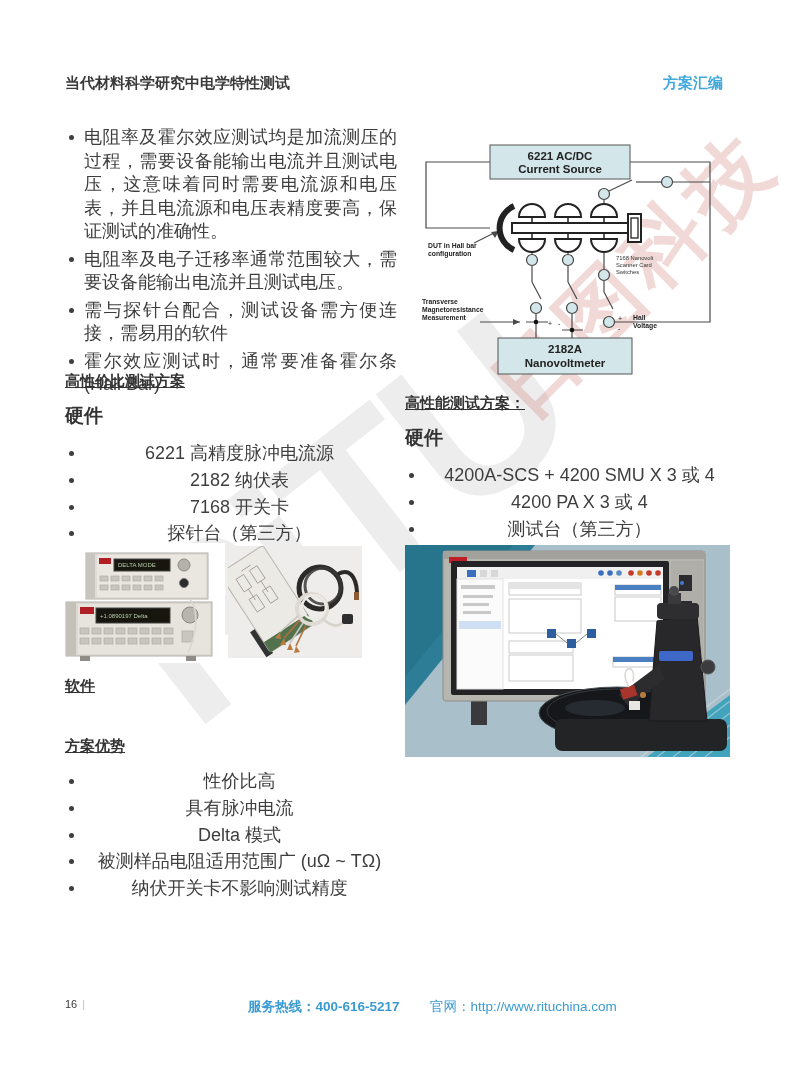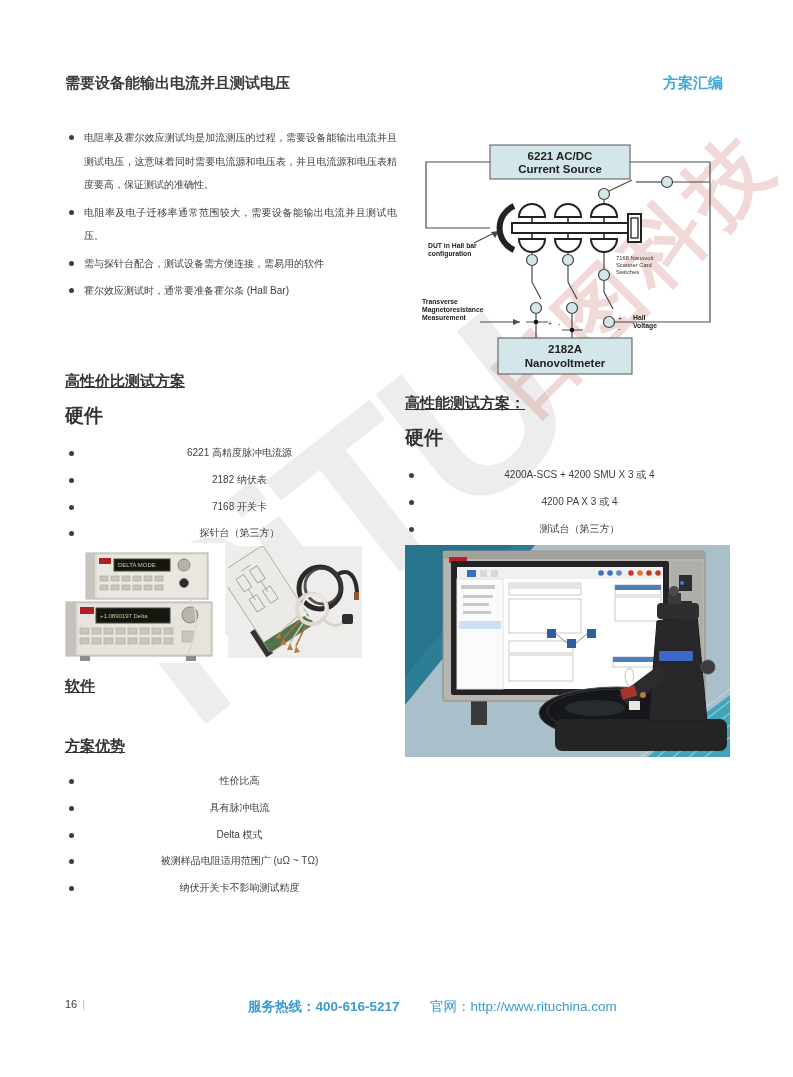--- a/index.html
+++ b/index.html
@@ -16,21 +16,21 @@
            color:rgba(205,128,118,0.30);letter-spacing:8px;pointer-events:none;z-index:0;}
   
   .hdr-title{position:absolute;left:65px;top:74px;font-size:15px;font-weight:bold;color:#3a3a3a;z-index:1;}
   .hdr-right{position:absolute;right:70px;top:74px;font-size:15px;font-weight:bold;color:#3fa9dc;z-index:1;}
   .ftr-page{position:absolute;left:65px;top:998px;font-size:11px;color:#3a3a3a;z-index:1;}
   .ftr-page .sep{color:#c2c2c2;margin-left:5px;}
   .ftr-hot{position:absolute;left:248px;top:998px;font-size:13.5px;font-weight:bold;color:#3a9bd3;z-index:1;}
   .ftr-site{position:absolute;left:430px;top:998px;font-size:13.5px;font-weight:normal;color:#3a9bd3;z-index:1;text-decoration:none;}
   
   .intro{position:absolute;left:65px;top:126px;width:332px;z-index:1;}
-  .bullet{position:relative;padding-left:19px;font-size:10px;line-height:23.5px;
+  .bullet{position:relative;padding-left:19px;font-size:18px;line-height:23.5px;
           margin-bottom:4px;text-align:justify;}
   .bullet::before{content:"";position:absolute;left:4px;top:9px;width:5px;height:5px;
           border-radius:50%;background:#3e3e3e;}
   .sec{position:absolute;z-index:1;}
   .sec h3{font-size:15px;font-weight:bold;margin:0 0 12px;color:#333;text-decoration:underline;}
   .sec h4{font-size:19px;font-weight:bold;margin:0 0 11px;color:#333;}
   .sec .bullet{line-height:26.8px;margin-bottom:0;text-align:center;}
   .sec .bullet::before{top:11px;}
   
   .photo{position:absolute;z-index:2;}
@@ -38,21 +38,21 @@
   svg text{font-family:"Liberation Sans","DejaVu Sans",sans-serif;}
 </style>
 </head>
 <body>
 
 <div class="page">
 
   <div class="wm-main">RiTU</div>
   <div class="wm-pink">日图科技</div>
 
-  <div class="hdr-title">需要设备能输出电流并且测试电压</div>
+  <div class="hdr-title">当代材料科学研究中电学特性测试</div>
   <div class="hdr-right">方案汇编</div>
 
   <div class="intro">
     <div class="bullet">电阻率及霍尔效应测试均是加流测压的过程，需要设备能输出电流并且测试电压，这意味着同时需要电流源和电压表，并且电流源和电压表精度要高，保证测试的准确性。</div>
     <div class="bullet">电阻率及电子迁移率通常范围较大，需要设备能输出电流并且测试电压。</div>
     <div class="bullet">需与探针台配合，测试设备需方便连接，需易用的软件</div>
     <div class="bullet">霍尔效应测试时，通常要准备霍尔条 (Hall Bar)</div>
   </div>
 
   <svg class="diagram" viewBox="0 0 310 248">

